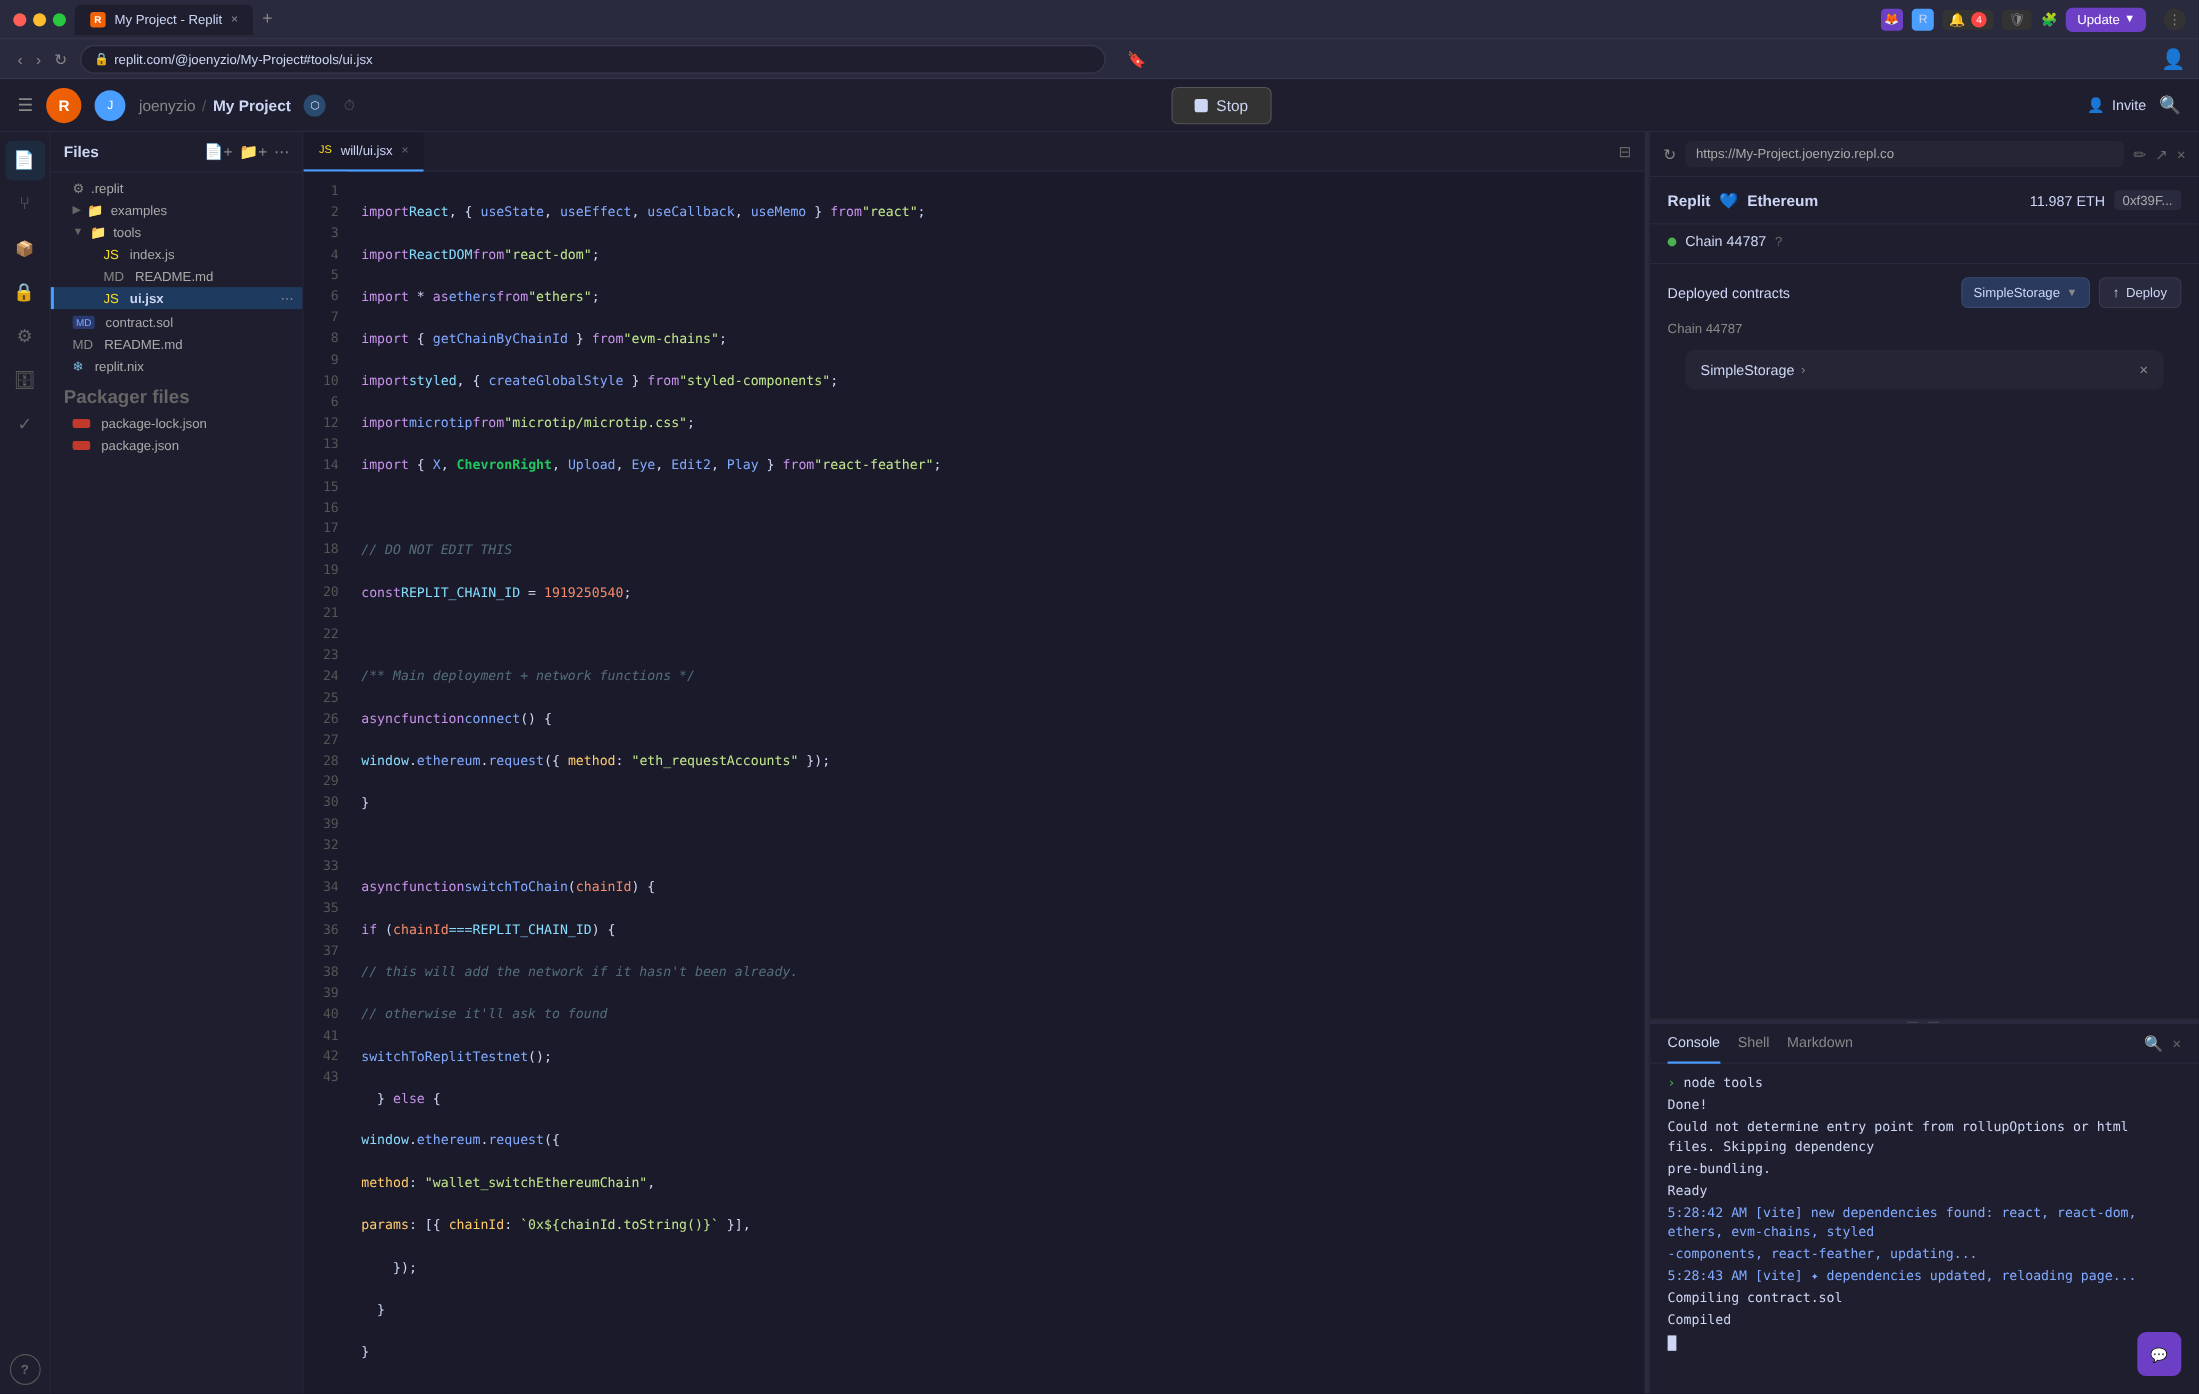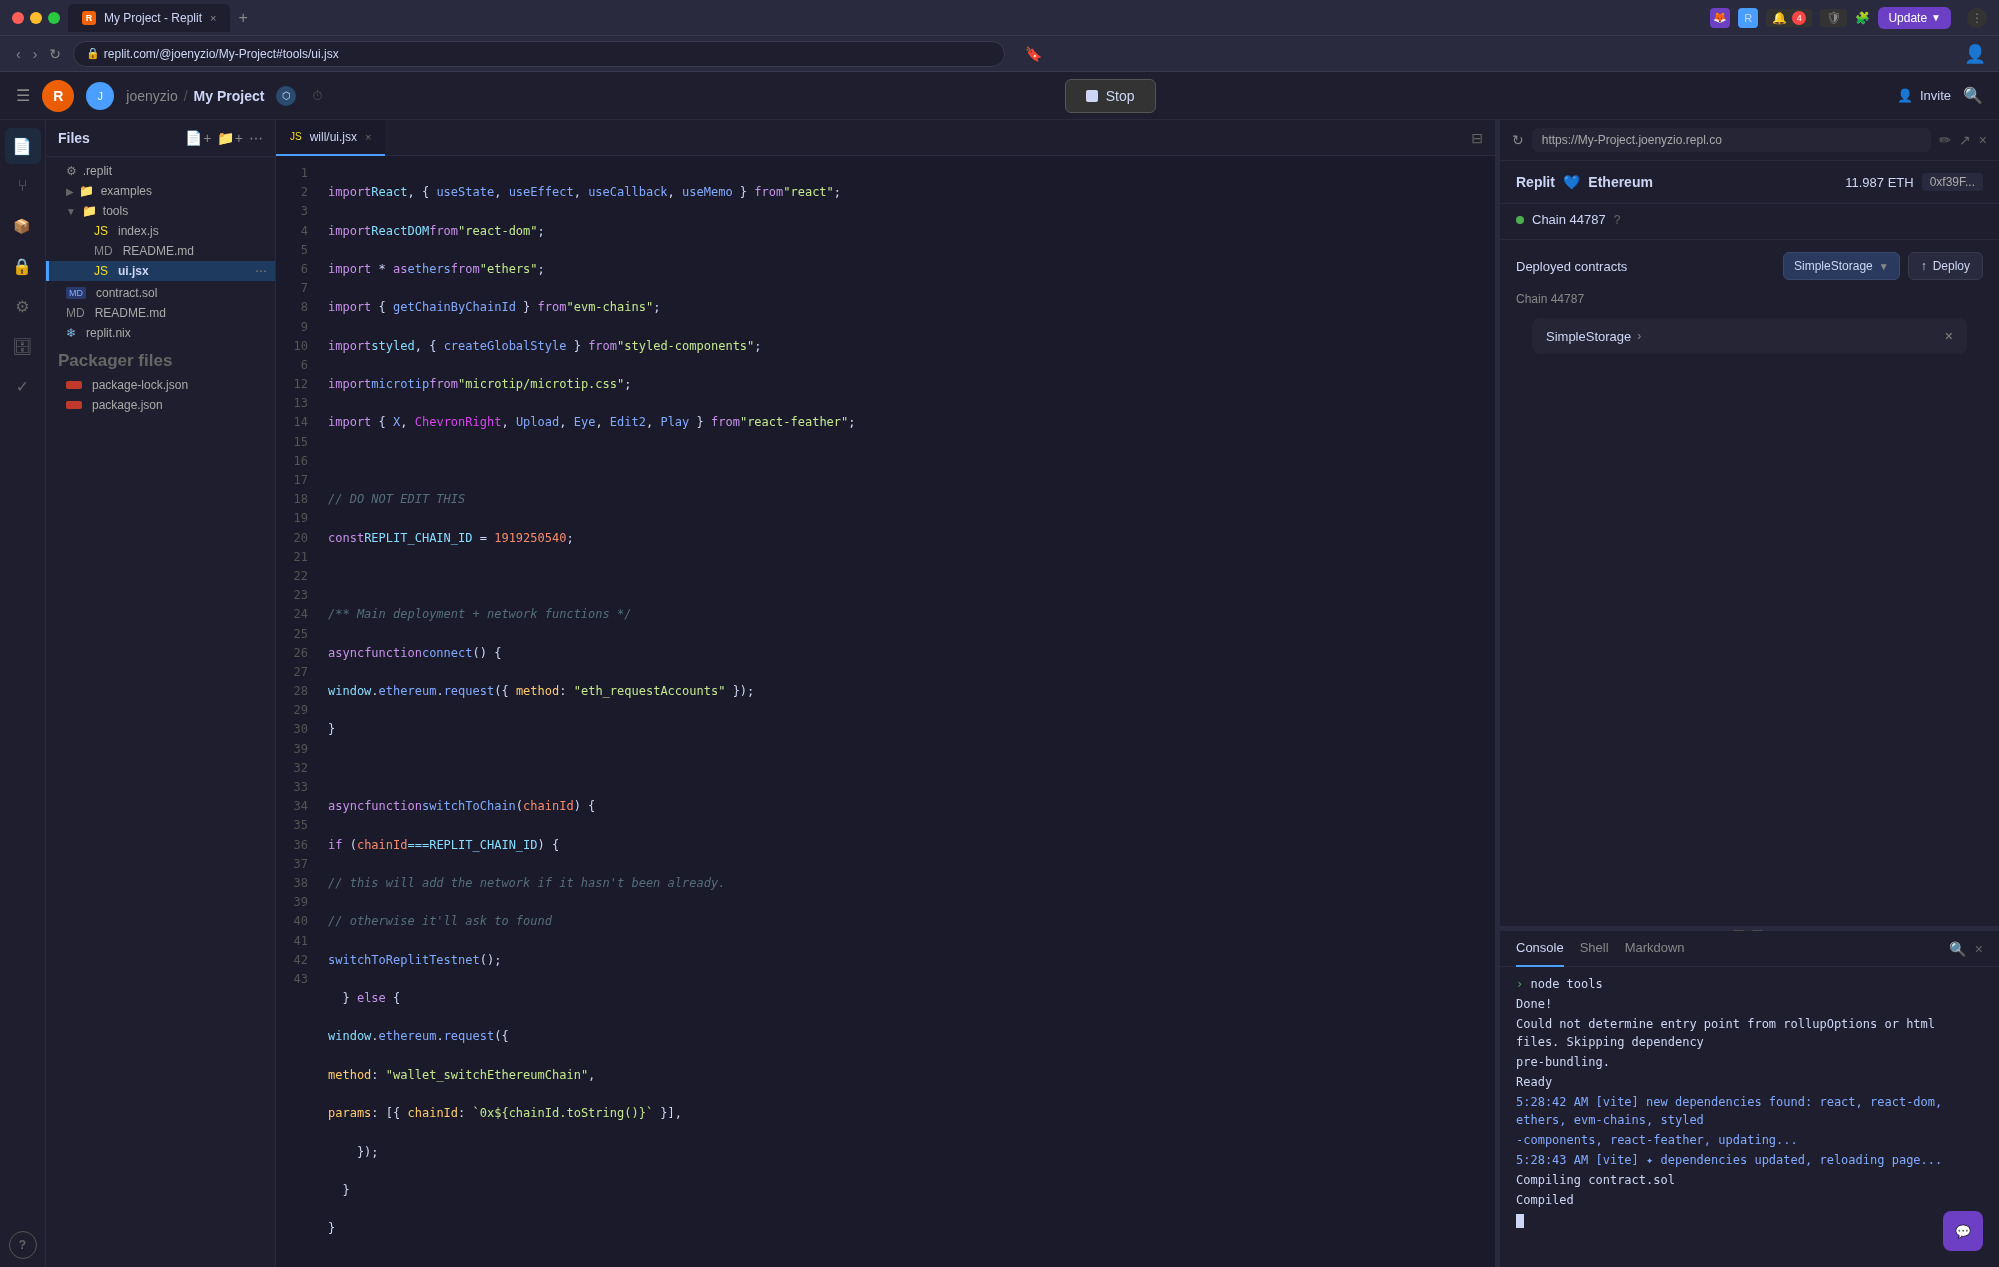--- a/index.html
+++ b/index.html
@@ -385,21 +385,21 @@
             <div>42</div>
             <div>43</div>
         </div>
         <div class="code-content">
 <span class="code-line"><span class="kw">import</span> <span style="color:#89ddff;">React</span>, { <span style="color:#82aaff;">useState</span>, <span style="color:#82aaff;">useEffect</span>, <span style="color:#82aaff;">useCallback</span>, <span style="color:#82aaff;">useMemo</span> } <span class="kw">from</span> <span class="str">"react"</span>;</span>
 <span class="code-line"><span class="kw">import</span> <span style="color:#89ddff;">ReactDOM</span> <span class="kw">from</span> <span class="str">"react-dom"</span>;</span>
 <span class="code-line"><span class="kw">import</span> * <span class="kw">as</span> <span style="color:#82aaff;">ethers</span> <span class="kw">from</span> <span class="str">"ethers"</span>;</span>
 <span class="code-line"><span class="kw">import</span> { <span style="color:#82aaff;">getChainByChainId</span> } <span class="kw">from</span> <span class="str">"evm-chains"</span>;</span>
 <span class="code-line"><span class="kw">import</span> <span style="color:#89ddff;">styled</span>, { <span style="color:#82aaff;">createGlobalStyle</span> } <span class="kw">from</span> <span class="str">"styled-components"</span>;</span>
 <span class="code-line"><span class="kw">import</span> <span style="color:#82aaff;">microtip</span> <span class="kw">from</span> <span class="str">"microtip/microtip.css"</span>;</span>
-<span class="code-line"><span class="kw">import</span> { <span style="color:#82aaff;">X</span>, <span style="color:#d946ef;">ChevronRight</span>, <span style="color:#82aaff;">Upload</span>, <span style="color:#82aaff;">Eye</span>, <span style="color:#82aaff;">Edit2</span>, <span style="color:#82aaff;">Play</span> } <span class="kw">from</span> <span class="str">"react-feather"</span>;</span>
+<span class="code-line"><span class="kw">import</span> { <span style="color:#82aaff;">X</span>, <span style="color:#22c55e;font-weight:bold;">ChevronRight</span>, <span style="color:#82aaff;">Upload</span>, <span style="color:#82aaff;">Eye</span>, <span style="color:#82aaff;">Edit2</span>, <span style="color:#82aaff;">Play</span> } <span class="kw">from</span> <span class="str">"react-feather"</span>;</span>
 <span class="code-line"></span>
 <span class="code-line"><span class="cm">// DO NOT EDIT THIS</span></span>
 <span class="code-line"><span class="kw">const</span> <span style="color:#89ddff;">REPLIT_CHAIN_ID</span> = <span class="num">1919250540</span>;</span>
 <span class="code-line"></span>
 <span class="code-line"><span class="cm">/** Main deployment + network functions */</span></span>
 <span class="code-line"><span class="kw">async</span> <span class="kw">function</span> <span class="fn">connect</span>() {</span>
 <span class="code-line">  <span style="color:#89ddff;">window</span>.<span style="color:#82aaff;">ethereum</span>.<span class="fn">request</span>({ <span class="prop">method</span>: <span class="str">"eth_requestAccounts"</span> });</span>
 <span class="code-line">}</span>
 <span class="code-line"></span>
 <span class="code-line"><span class="kw">async</span> <span class="kw">function</span> <span class="fn">switchToChain</span>(<span class="var">chainId</span>) {</span>

